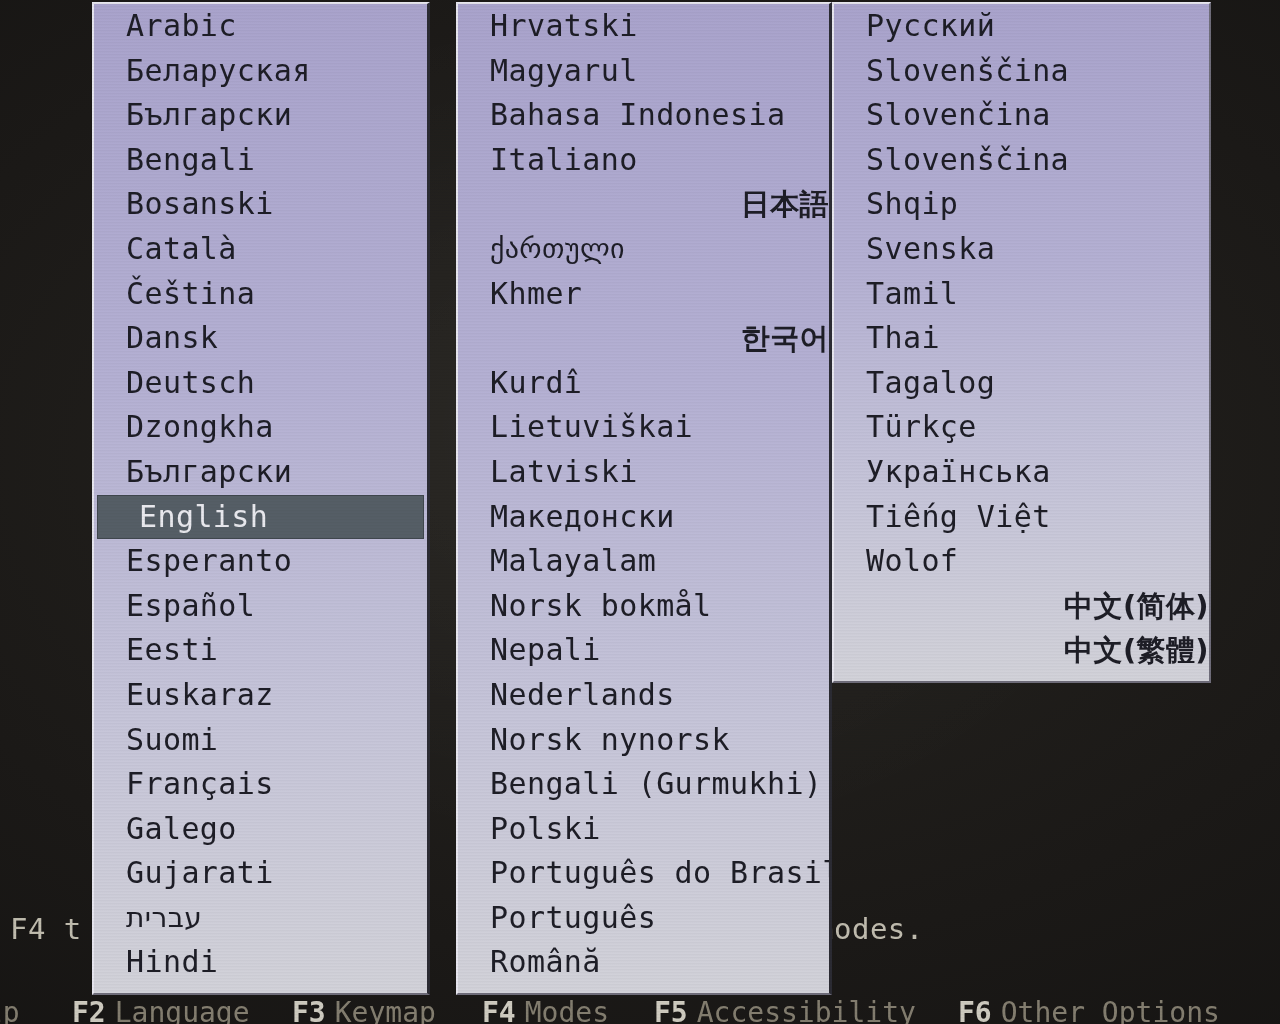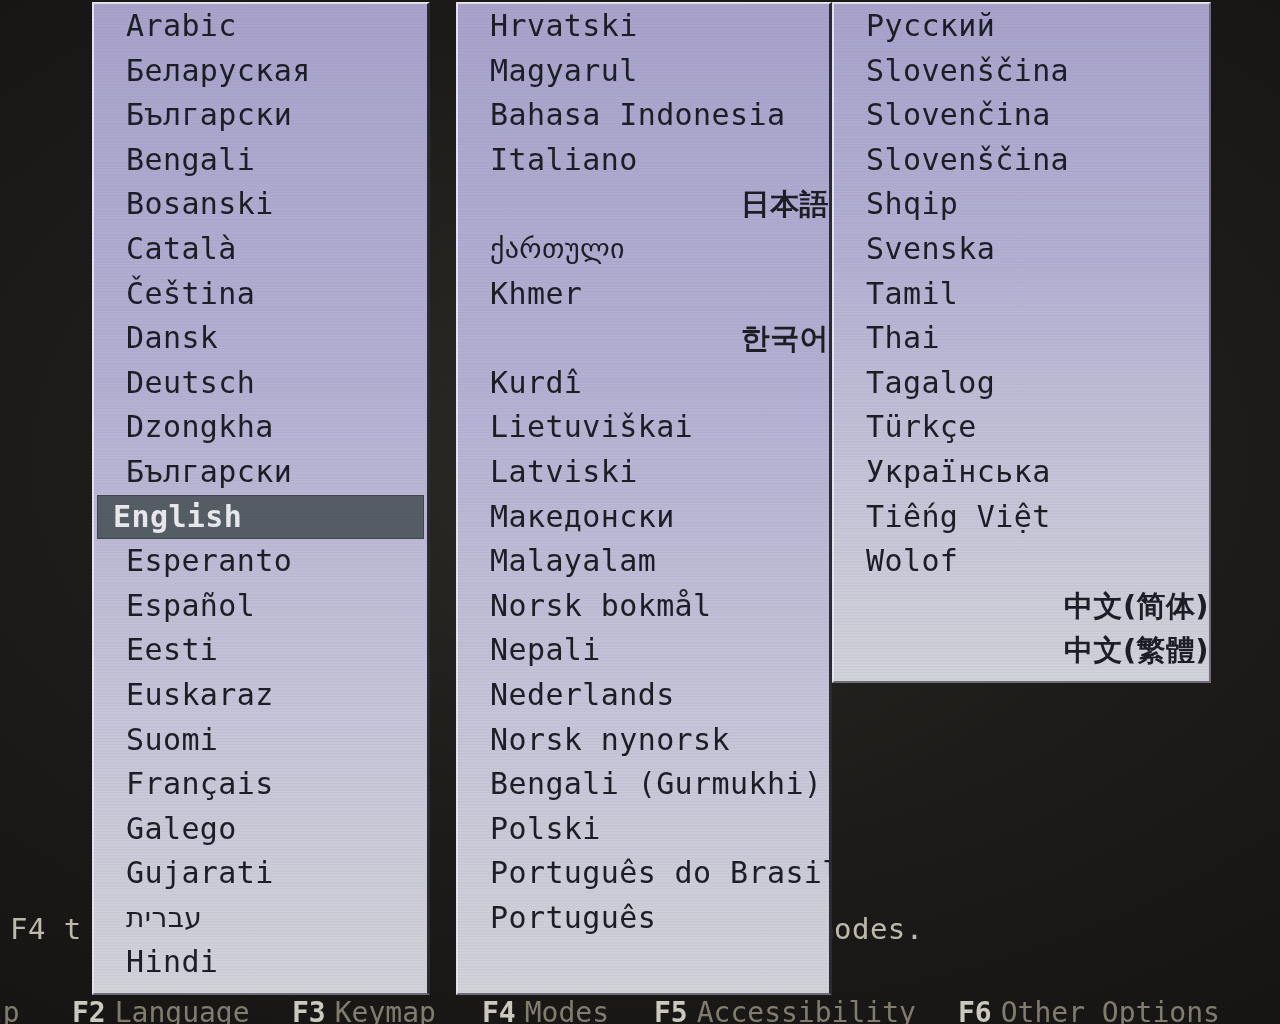--- a/index.html
+++ b/index.html
@@ -107,22 +107,21 @@
   .lang-item.indic {
     font-family: "DejaVu Sans", "Liberation Sans", sans-serif;
     font-size: 28px;
   }
   .lang-item.selected {
     background: #555e66;
     color: #e9e9ee;
     box-shadow: inset 0 0 0 1px #40474e;
     margin-left: 3px;
     margin-right: 3px;
-    padding-left: 16px;
-    font-weight: bold;
+    padding-left: 42px;
   }
 
   
   #scanlines {
     position: absolute;
     inset: 0;
     pointer-events: none;
     background: repeating-linear-gradient(
       to bottom,
       rgba(0,0,0,0.045) 0px,
@@ -198,20 +197,21 @@
         <li class="lang-item">Македонски</li>
         <li class="lang-item">Malayalam</li>
         <li class="lang-item">Norsk bokmål</li>
         <li class="lang-item">Nepali</li>
         <li class="lang-item">Nederlands</li>
         <li class="lang-item">Norsk nynorsk</li>
         <li class="lang-item">Bengali (Gurmukhi)</li>
         <li class="lang-item">Polski</li>
         <li class="lang-item">Português do Brasil</li>
         <li class="lang-item">Português</li>
+        <li class="lang-item">Română</li>
       </ul>
   </div>
 
   <div class="lang-col" id="col-3">
     <ul class="lang-list">
         <li class="lang-item">Русский</li>
         <li class="lang-item">Slovenščina</li>
         <li class="lang-item">Slovenčina</li>
         <li class="lang-item">Slovenščina</li>
         <li class="lang-item">Shqip</li>

